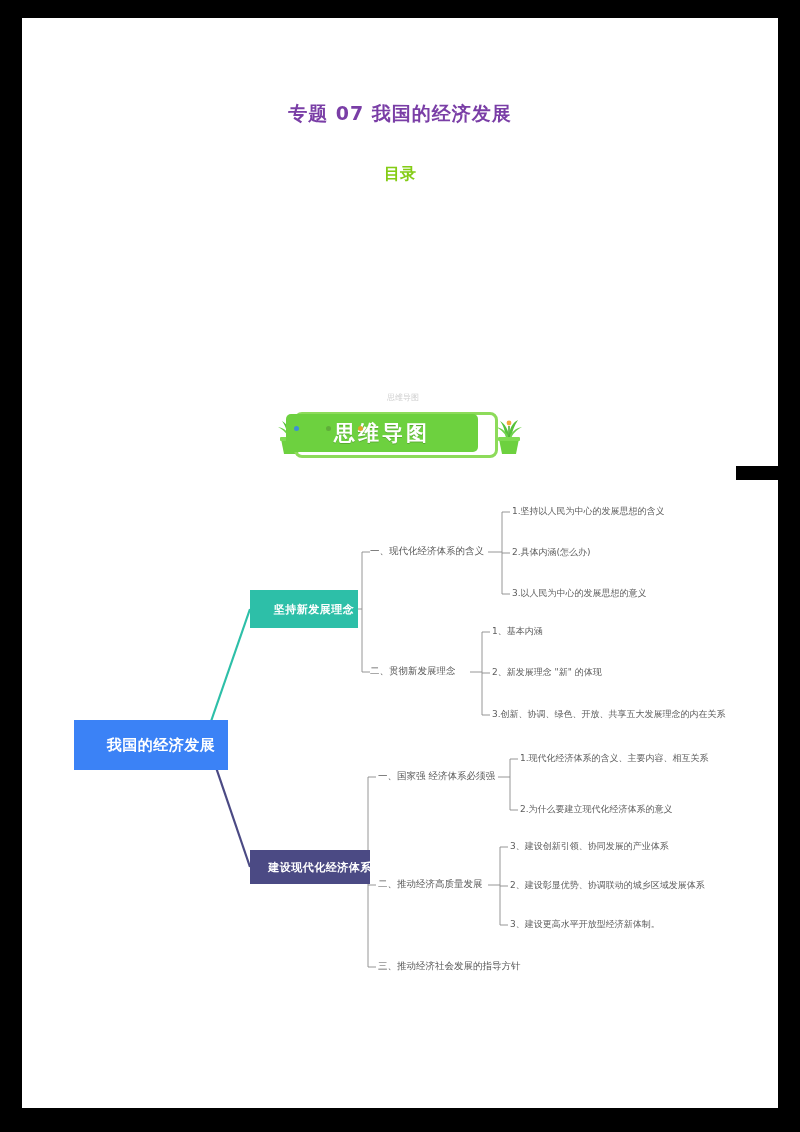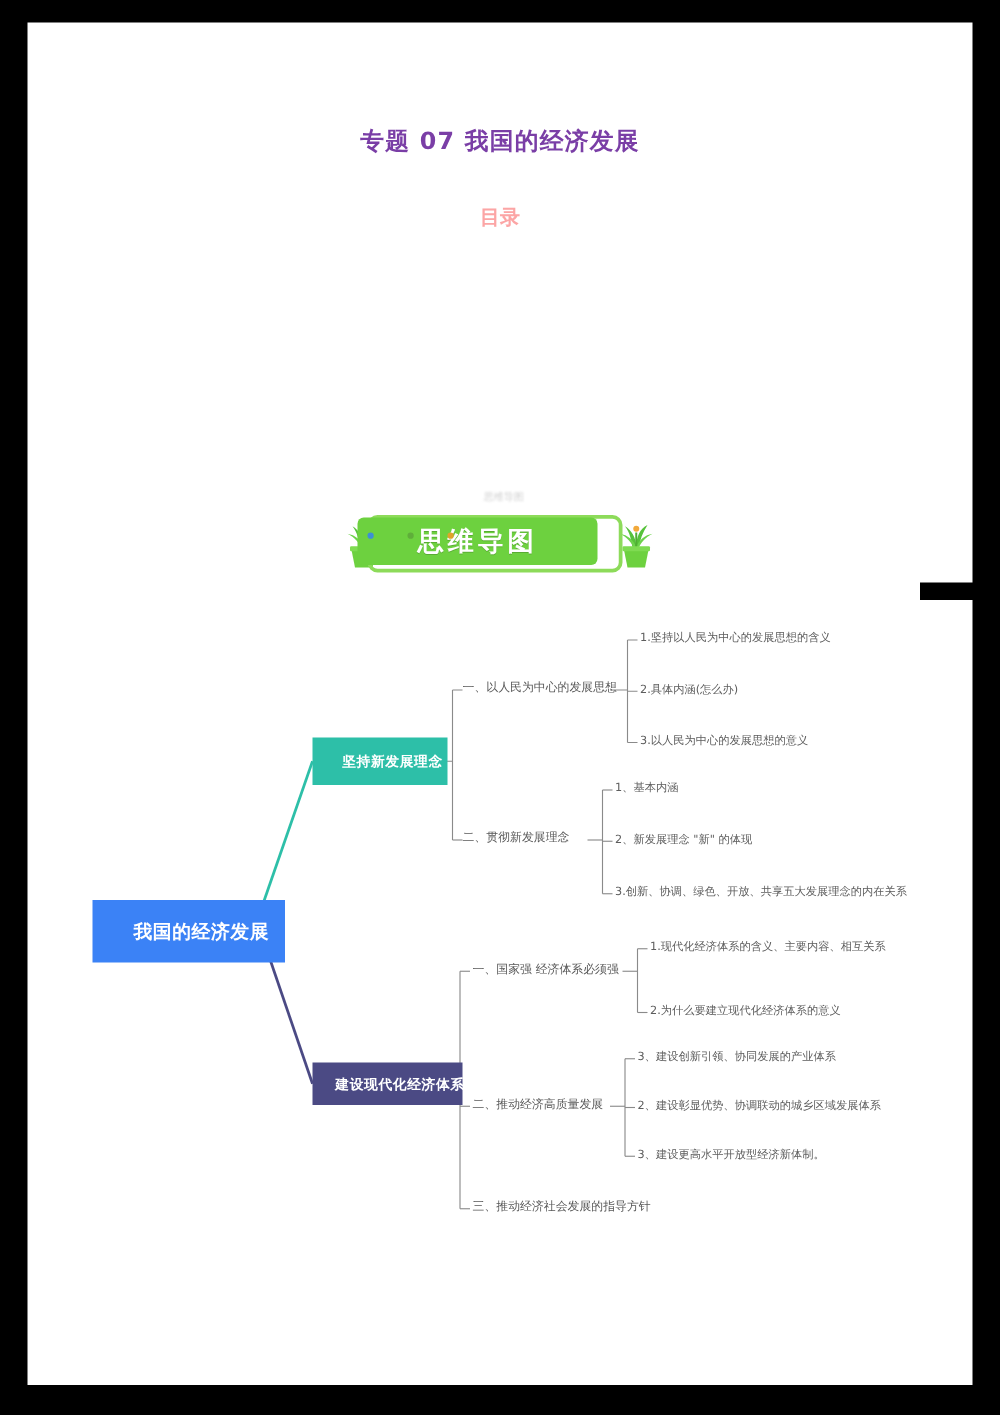--- a/index.html
+++ b/index.html
@@ -57,21 +57,21 @@
     opacity: 0.93;
   }
   .doc-subtitle {
     position: absolute;
     left: 0;
     top: 164px;
     width: 800px;
     text-align: center;
     font-size: 16px;
     font-weight: bold;
-    color: #fca5a5;
+    color: #84cc16;
     filter: blur(0.5px);
   }
 
   
   .banner-wrap {
     position: absolute;
     left: 268px;
     top: 398px;
     width: 268px;
     height: 62px;
@@ -297,21 +297,21 @@
       <path d="M430 414 L438 414" stroke="#8a8a8a" stroke-width="0.9" fill="none"></path>
       <path d="M430 453 L438 453" stroke="#8a8a8a" stroke-width="0.9" fill="none"></path>
     </svg>
 
     <div class="node node-root">我国的经济发展</div>
 
     <div class="node node-branch-1">坚持新发展理念</div>
 
     <div class="node node-branch-2">建设现代化经济体系</div>
 
-    <div class="lbl lbl-sub" style="left:300px; top:73px;">一、以人民为中心的发展思想</div>
+    <div class="lbl lbl-sub" style="left:300px; top:73px;">一、现代化经济体系的含义</div>
     <div class="lbl lbl-sub" style="left:300px; top:193px;font-family:Liberation Serif, serif;">二、贯彻新发展理念</div>
 
     <div class="lbl lbl-leaf" style="left:442px; top:33px;">1.坚持以人民为中心的发展思想的含义</div>
     <div class="lbl lbl-leaf" style="left:442px; top:74px;">2.具体内涵(怎么办)</div>
     <div class="lbl lbl-leaf" style="left:442px; top:115px;">3.以人民为中心的发展思想的意义</div>
 
     <div class="lbl lbl-leaf" style="left:422px; top:153px;">1、基本内涵</div>
     <div class="lbl lbl-leaf" style="left:422px; top:194px;">2、新发展理念 "新" 的体现</div>
     <div class="lbl lbl-leaf" style="left:422px; top:236px;">3.创新、协调、绿色、开放、共享五大发展理念的内在关系</div>
 

